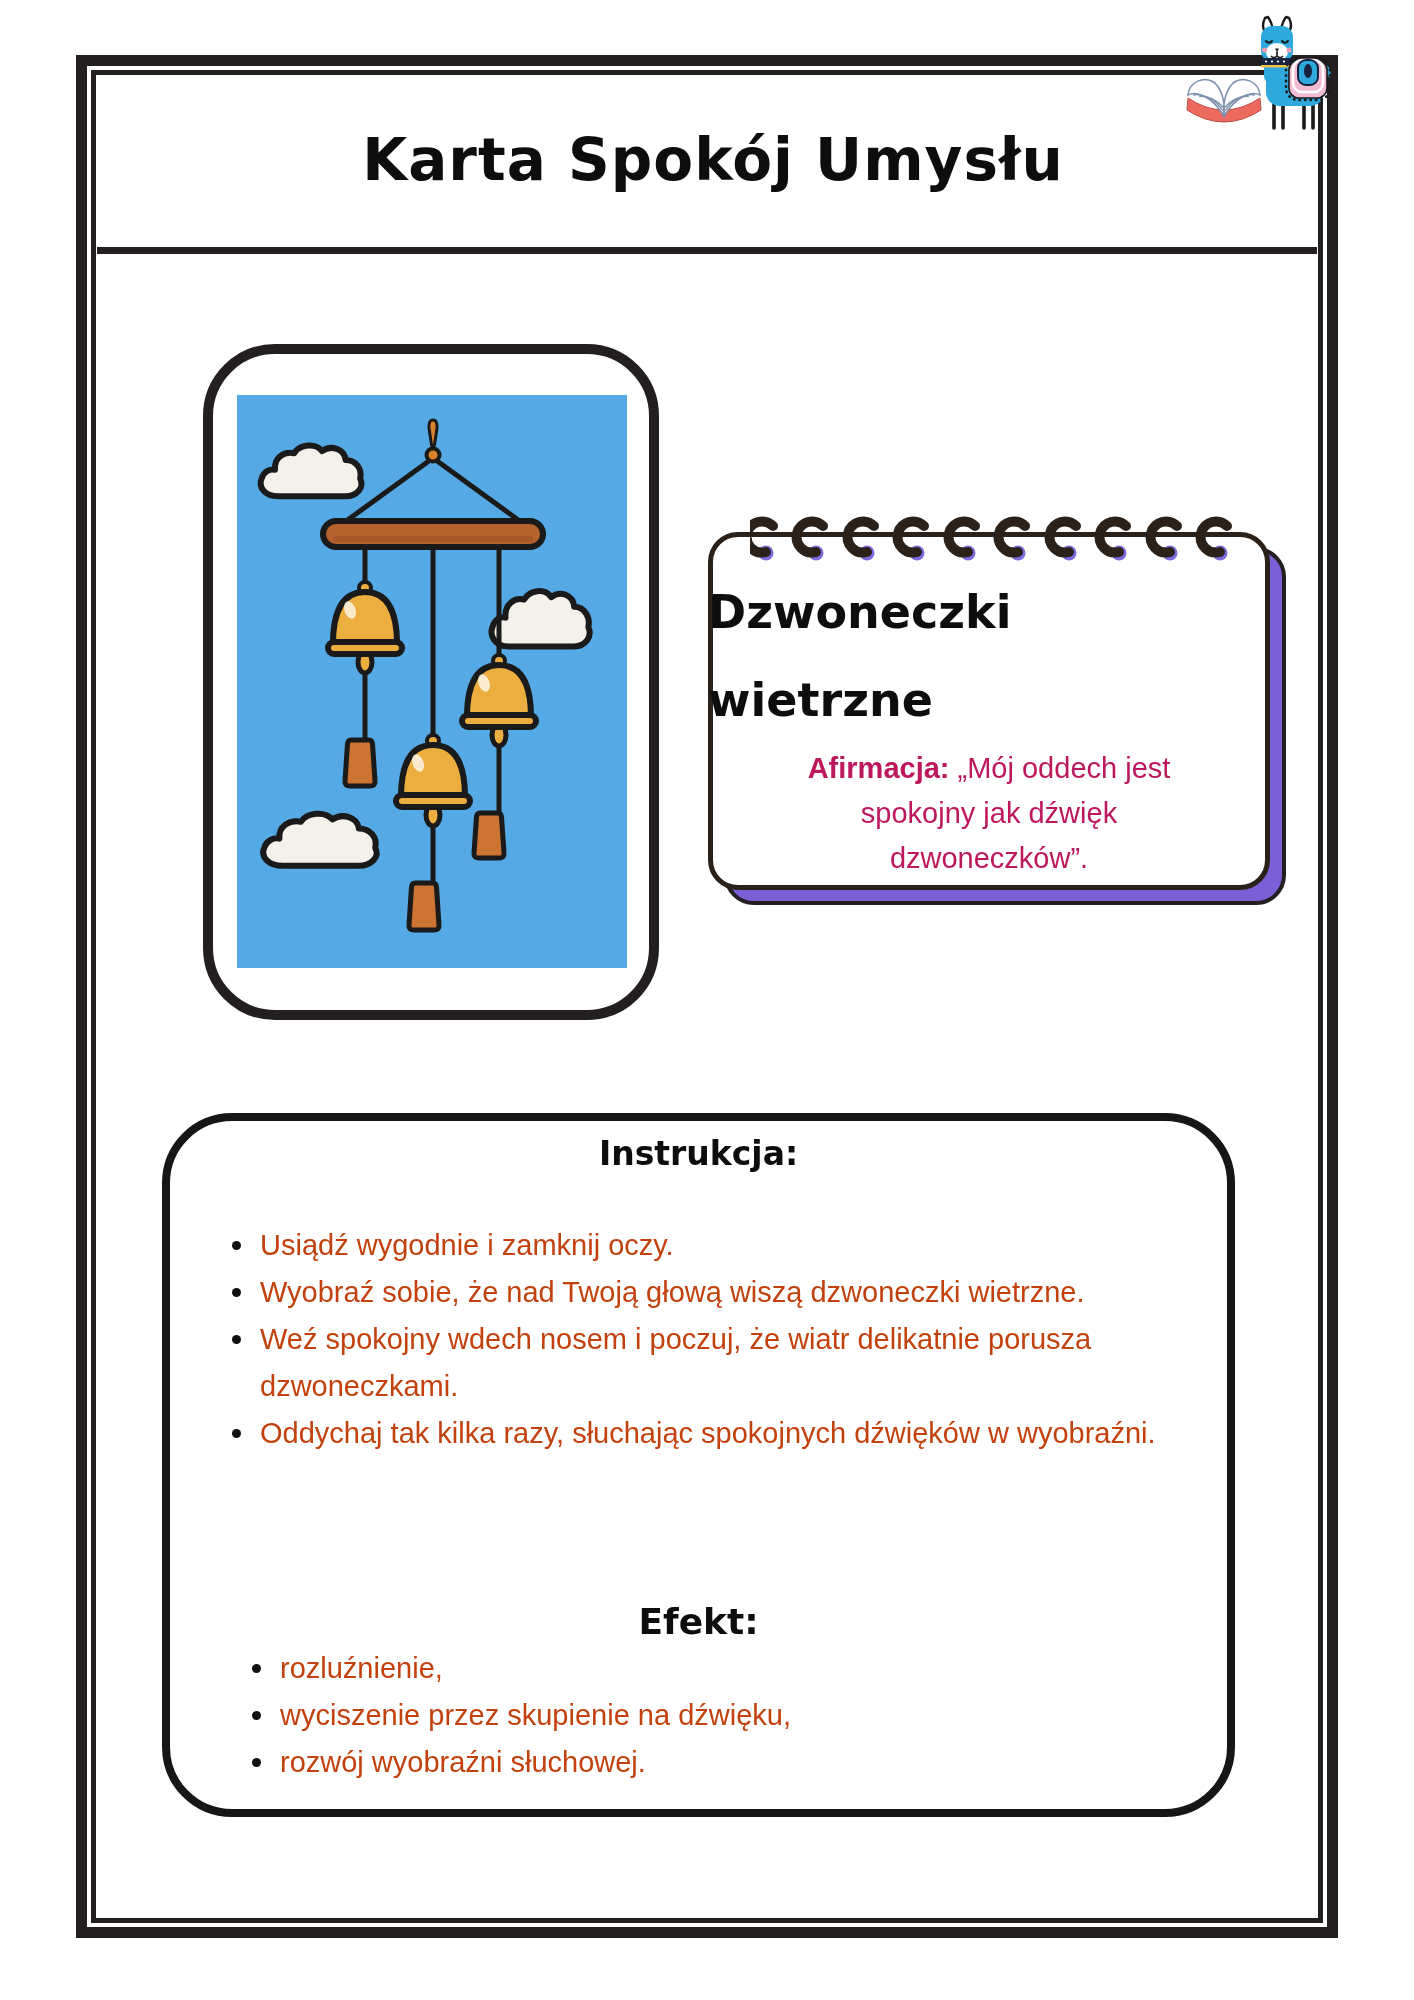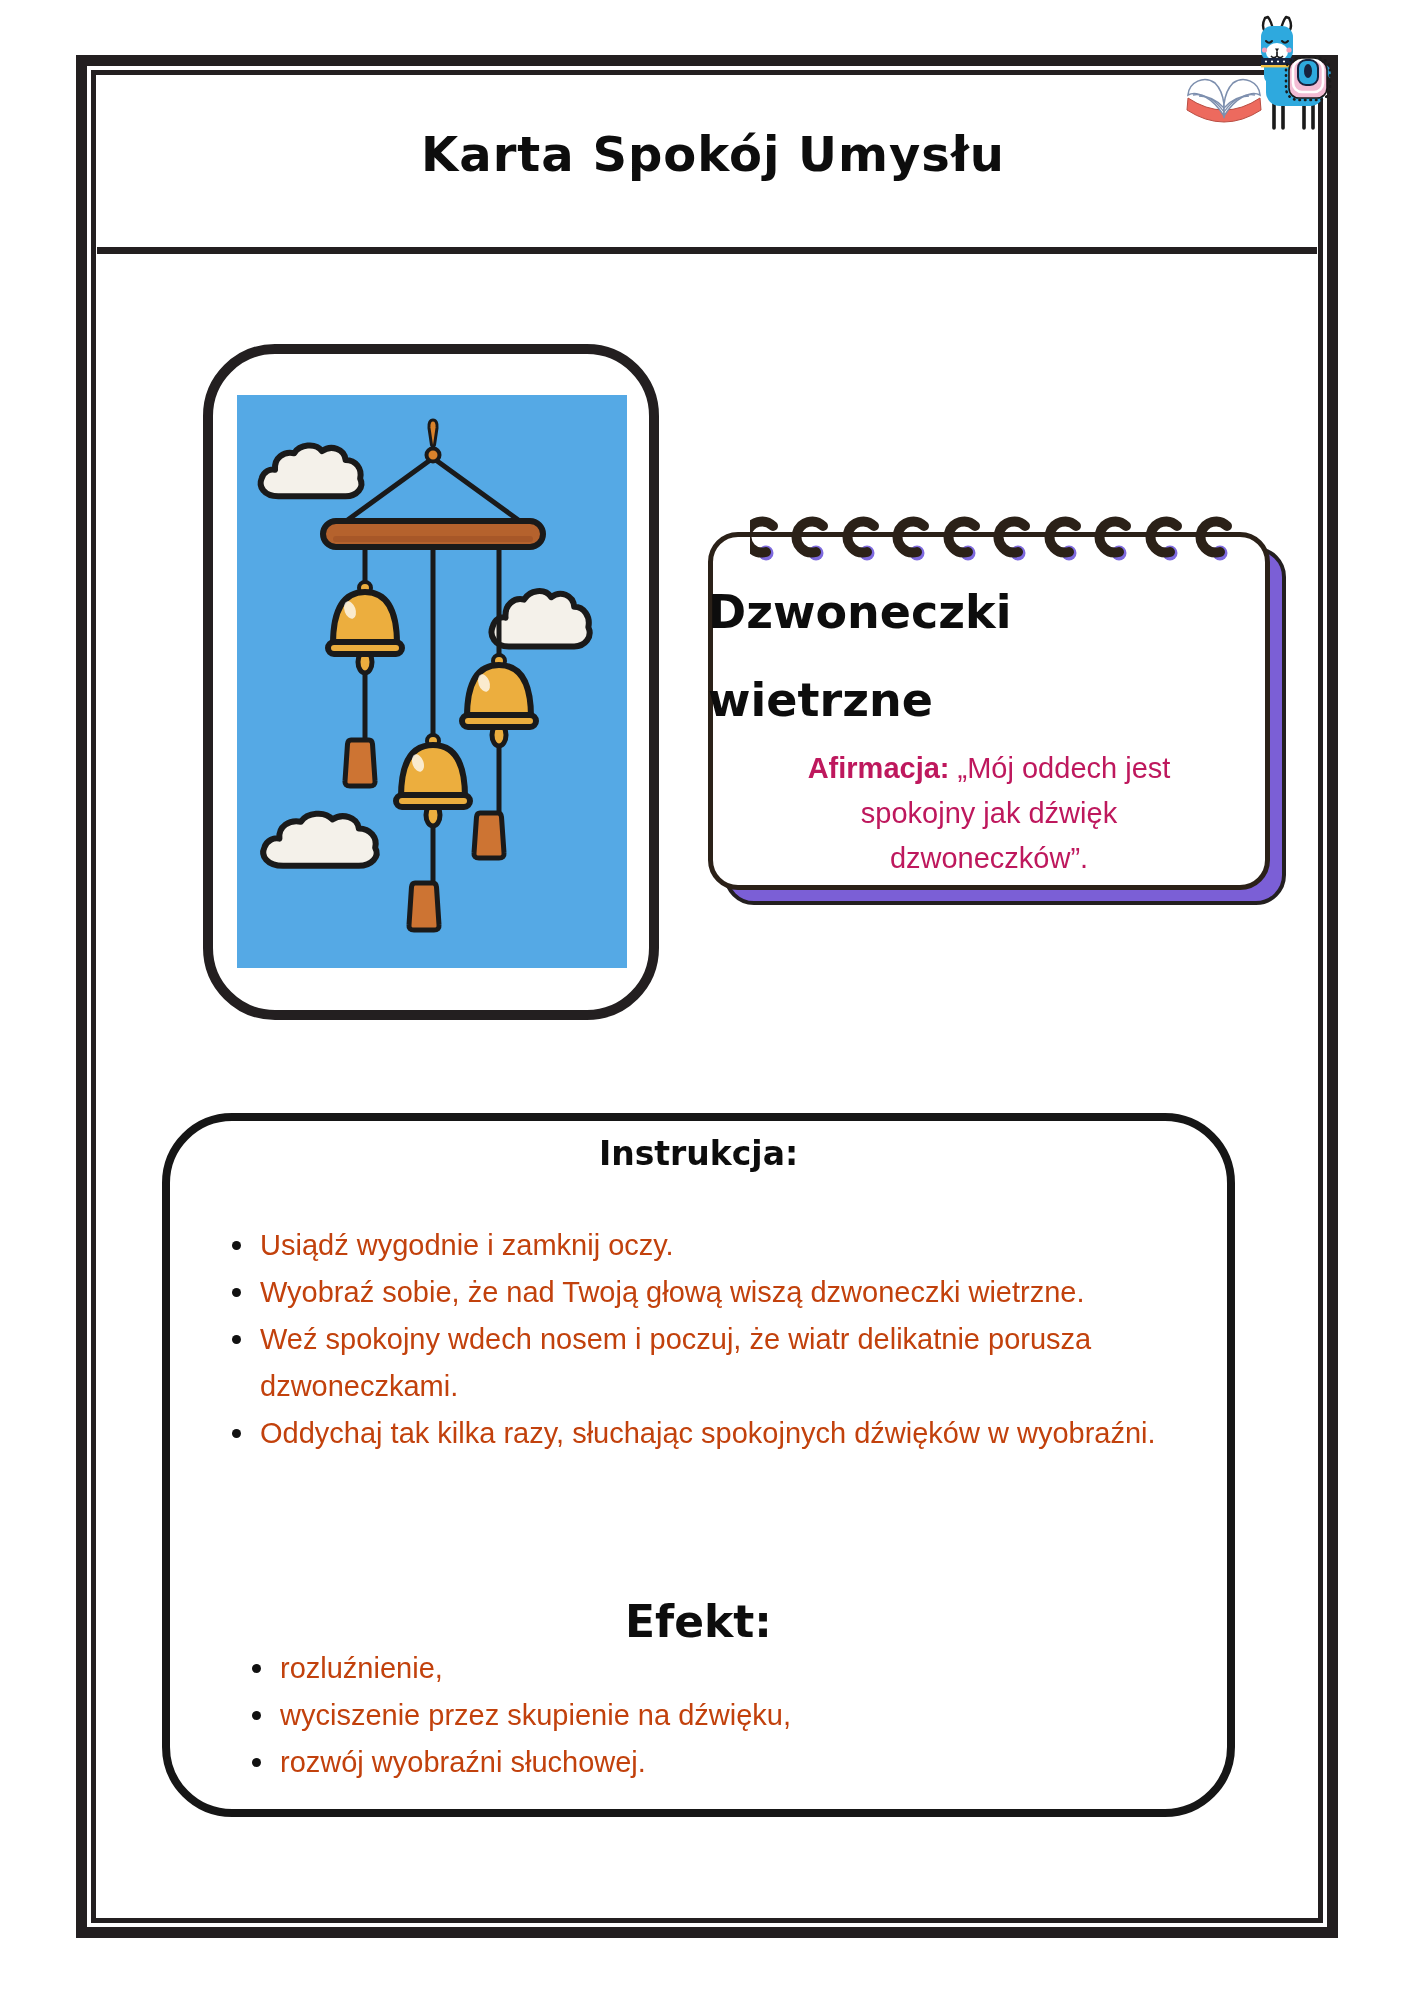--- a/index.html
+++ b/index.html
@@ -20,21 +20,21 @@
   }
   .frame::before {
     content:""; position:absolute; inset:4px;
     border:5px solid var(--outline-dark,#231f20);
   }
 
   
   .page-title {
     left:97px; top:126px; width:1220px;
     font-family:"DejaVu Sans", sans-serif;
-    font-weight:700; font-size:48px; text-align:center;
+    font-weight:700; font-size:58px; text-align:center;
     letter-spacing:1px; color:#0d0d0d;padding-left:12px;
   }
   .header-rule {
     left:97px; top:247px; width:1220px; height:7px;
     background:var(--outline-dark,#231f20);
   }
 
   
   .illus-card {
     left:203px; top:344px; width:456px; height:676px;
@@ -70,21 +70,21 @@
   
   .instr-box {
     left:162px; top:1113px; width:1073px; height:704px;
     border:8px solid #161616; border-radius:70px; background:#fff;
   }
   .instr-heading, .efekt-heading {
     left:162px; width:1073px; text-align:center;
     font-family:"DejaVu Sans", sans-serif; font-weight:700; color:#0d0d0d;
   }
   .instr-heading { top:1134px; font-size:33px; }
-  .efekt-heading { top:1598px; font-size:44px; line-height:47px; }
+  .efekt-heading { top:1598px; font-size:36px; line-height:47px; }
 
   ul.plain { list-style:none; }
   .instr-list { left:224px; top:1222px; width:960px; }
   .efekt-list { left:244px; top:1645px; width:940px; }
   ul.plain li {
     position:relative; padding-left:36px;
     font-size:29px; line-height:47px; color:#c2410c;
   }
   ul.plain li::before {
     content:""; position:absolute; left:8px; top:19px;

